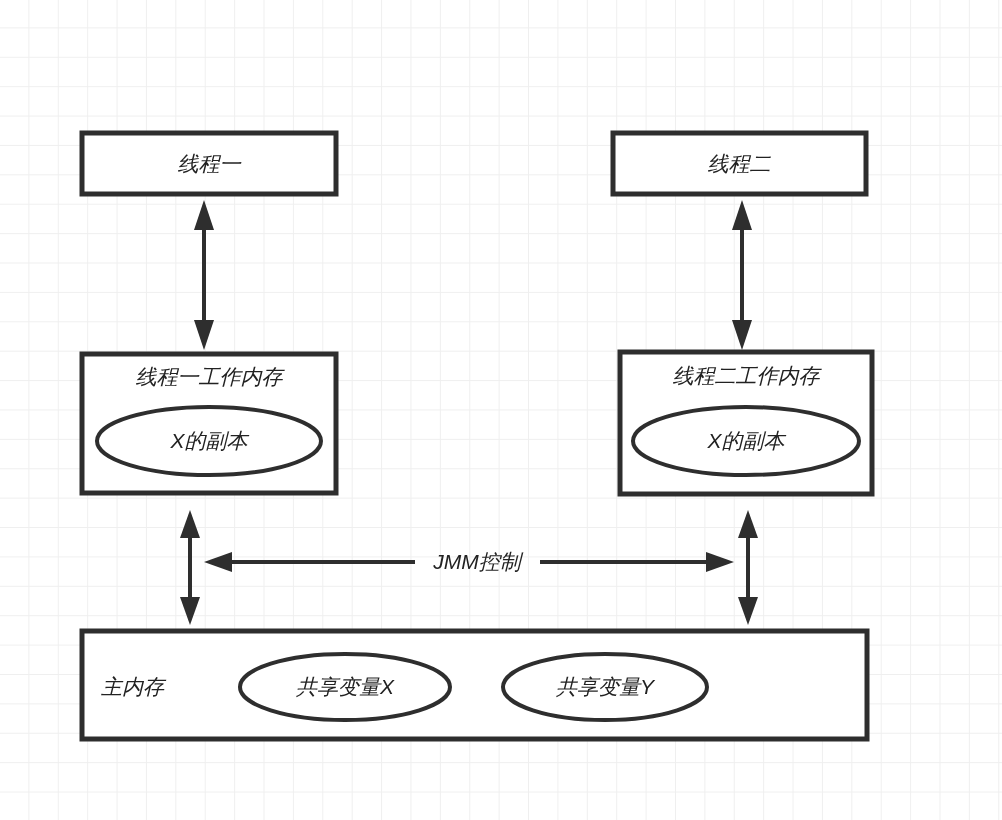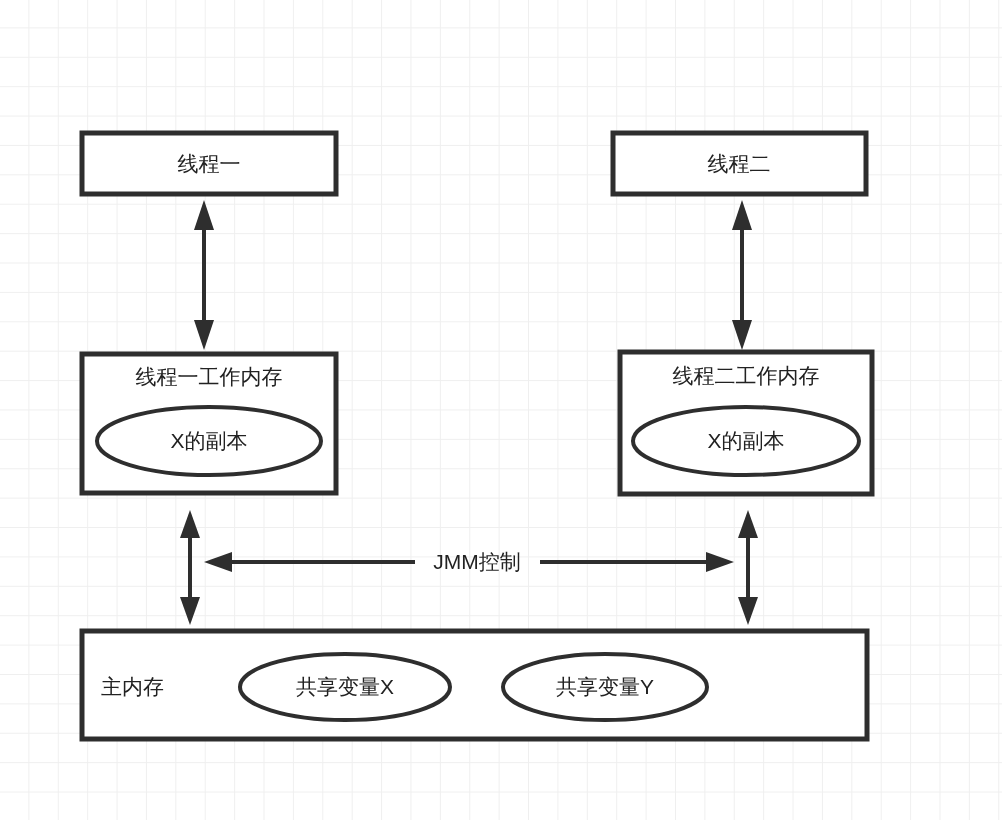--- a/index.html
+++ b/index.html
@@ -16,20 +16,21 @@
   #canvas {
     position: relative;
     width: 1002px;
     height: 820px;
     background-color: #ffffff;
     background-image:
       linear-gradient(to right, #efefef 1px, transparent 1px),
       linear-gradient(to bottom, #efefef 1px, transparent 1px);
     background-size: 29.4px 29.4px;
     background-position: -1px -2px;
+    font-style: italic;
   }
   #diagram {
     position: absolute;
     left: 0;
     top: 0;
   }
   .shape-stroke {
     fill: #ffffff;
     stroke: #2e2e2e;
   }

